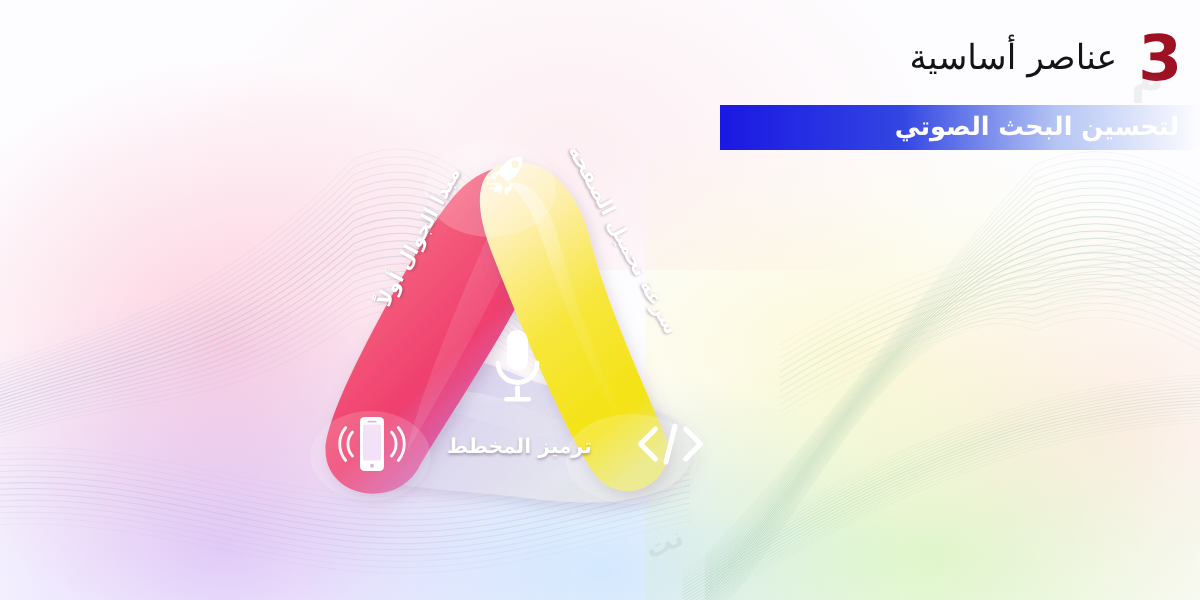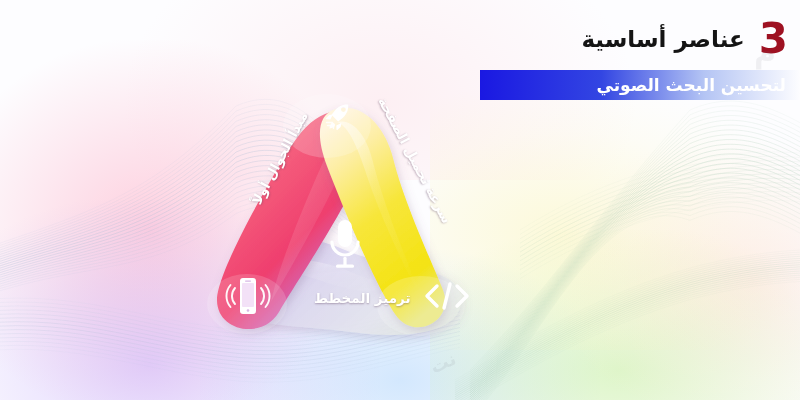--- a/index.html
+++ b/index.html
@@ -70,21 +70,21 @@
     letter-spacing:.2px;
   }
   #label-yellow{
     left:345px;top:152px;
     font-size:13.5px;
     transform:rotate(62deg);
     transform-origin:50% 50%;
     letter-spacing:.2px;
   }
   #label-bottom{
-    left:314px;top:290px;
+    left:298px;top:290px;
     font-size:13.5px;
     letter-spacing:.2px;
   }
 
   .vertex-icon{position:absolute;pointer-events:none;}
   #icon-rocket{left:322px;top:100px;}
   #icon-phone{left:222px;top:274px;}
   #icon-code{left:424px;top:280px;}
   #icon-mic{left:325px;top:218px;}
 
@@ -96,21 +96,21 @@
     position:absolute;right:12px;top:18px;
     display:flex;align-items:center;gap:14px;
     direction:rtl;
   }
   #headline-number{
     font-size:42px;line-height:42px;font-weight:bold;
     color:#9e1122;
     letter-spacing:0;
   }
   #headline-text{
-    font-size:23px;line-height:28px;font-weight:bold;
+    font-size:23px;line-height:28px;font-weight:normal;
     color:#141414;
   }
   #subtitle-banner{
     position:absolute;right:0;top:70px;width:320px;height:30px;
     background:linear-gradient(to left, rgba(255,255,255,0) 0%, rgba(120,150,235,.55) 30%, rgba(40,60,225,.95) 62%, #1a18e2 100%);
     display:flex;align-items:center;justify-content:flex-start;
   }
   #subtitle-text{
     color:#ffffff;font-size:17px;font-weight:bold;
     padding-right:14px;line-height:30px;white-space:nowrap;

